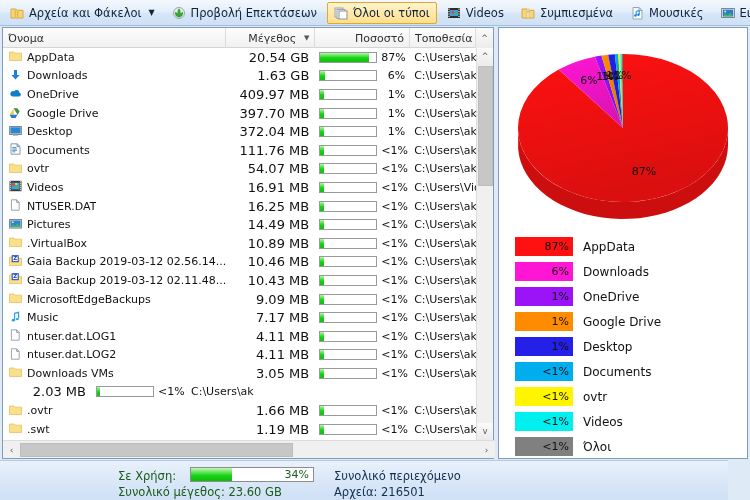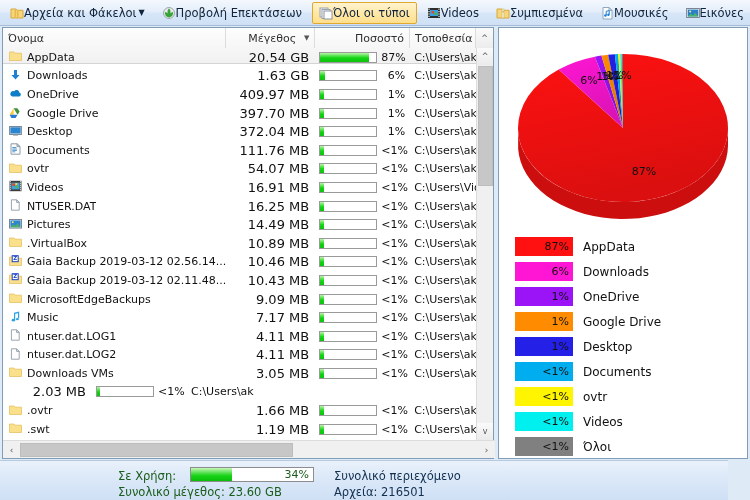--- a/index.html
+++ b/index.html
@@ -13,40 +13,40 @@
 
   
   .toolbar{
     position:absolute;left:0;top:0;width:750px;height:26px;
     background:linear-gradient(180deg,#f4f8fd 0%,#e3edfa 48%,#d7e6f8 52%,#cfe0f6 100%);
     border-bottom:1px solid #a6bcd6;
     display:flex;align-items:center;box-sizing:border-box;
   }
   .tb-item{
     display:flex;align-items:center;height:22px;padding:0 6px;margin-left:3px;
-    white-space:nowrap;font-size:11.5px;color:#10243c;border:1px solid transparent;
+    gap:5px;white-space:nowrap;font-size:11.5px;color:#10243c;border:1px solid transparent;
     box-sizing:border-box;border-radius:2px;
   }
   .tb-item.active{
     background:linear-gradient(180deg,#fff3d0 0%,#ffe8a8 50%,#ffdf8d 100%);
     border:1px solid #e0a92b;
   }
   .tb-caret{font-size:8px;margin-left:2px;}
 
   
   .ico{width:14px;height:14px;position:relative;flex:0 0 14px;}
   .ico svg{display:block;}
 
   
   .left{
     position:absolute;left:2px;top:27px;width:492px;height:432px;
     background:#fff;border:1px solid #7f9db9;box-sizing:border-box;
   }
   .hdr{
-    display:flex;height:36px;background:linear-gradient(180deg,#fdfdfd,#f1f1f1);
+    display:flex;height:20px;background:linear-gradient(180deg,#fdfdfd,#f1f1f1);
     border-bottom:1px solid #d4d4d4;box-sizing:border-box;font-size:11px;color:#303030;
   }
   .hdr div{
     box-sizing:border-box;border-right:1px solid #dcdcdc;display:flex;align-items:center;
     padding:0 5px;height:20px;
   }
   .h-name{width:224px;}
   .h-size{width:90px;justify-content:flex-end;}
   .h-sortarrow{font-size:7px;color:#555;margin-left:8px;}
   .h-pct{width:95px;justify-content:flex-end;}

